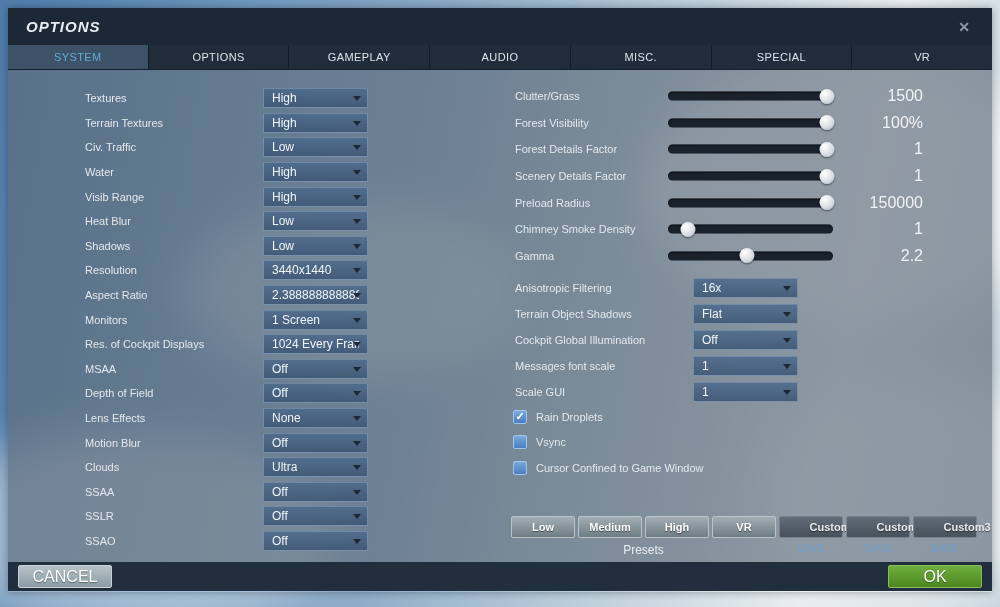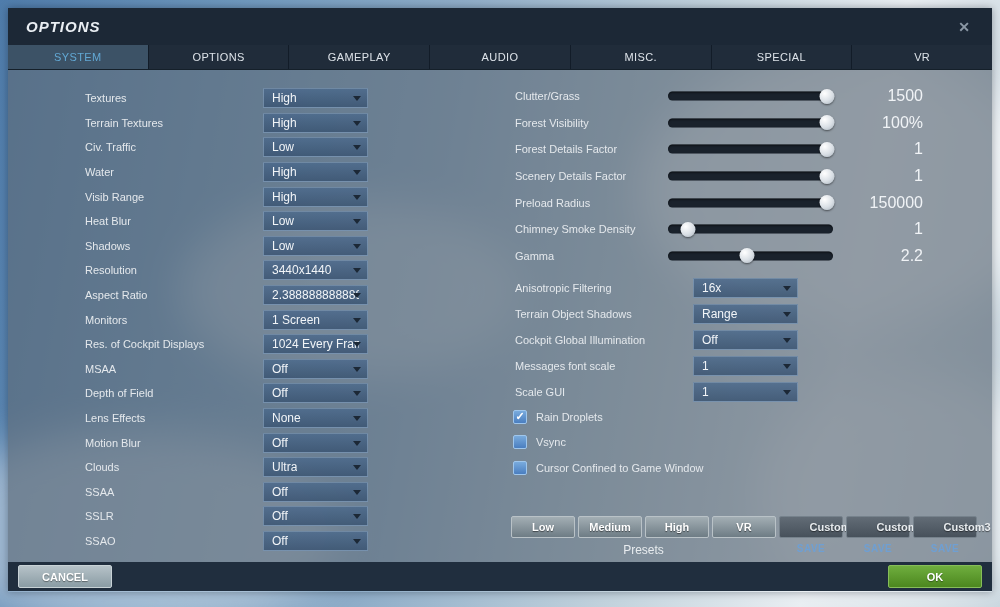--- a/index.html
+++ b/index.html
@@ -71,25 +71,25 @@
   .crow .lbl { position:absolute; left:36px; top:50%; transform:translateY(-50%); }
 
   .pbtns { position:absolute; top:446px; left:11px; display:flex; gap:3px; }
   .pbtn { width:64px; height:22px; display:flex; align-items:center; justify-content:center;
           font-size:11px; font-weight:bold; color:#ffffff; text-shadow:0 1px 1px rgba(0,0,0,.5);
           border-radius:2px; cursor:default; }
   .pbtn.main { background:linear-gradient(#a3aeb4,#6e7c85); border:1px solid #b9c2c7; }
   .pbtn.custom { background:linear-gradient(#626c76,#47515b); border:1px solid #76828c; color:#e8ecef;padding-left:44px; }
   .pcaption-row { position:absolute; top:473px; left:11px; display:flex; gap:3px; }
   .pcap { width:265px; text-align:center; font-size:12px; color:#e8ecef; }
-  .psave { width:64px; text-align:center; font-size:10px; font-weight:bold; color:#6f9fd2; letter-spacing:.5px; cursor:default; }
+  .psave { width:64px; text-align:center; font-size:10px; font-weight:normal; color:#6f9fd2; letter-spacing:.5px; cursor:default; }
 
   .footer { height:29px; background:#202e3e; position:relative; }
   .btn { position:absolute; top:3px; width:94px; height:23px; display:flex; align-items:center; justify-content:center;
-         font-size:11px; font-weight:bold; color:#ffffff; text-shadow:0 1px 1px rgba(0,0,0,.4); border-radius:2px; cursor:default;text-align:right; }
+         font-size:16px; font-weight:normal; color:#ffffff; text-shadow:0 1px 1px rgba(0,0,0,.4); border-radius:2px; cursor:default;text-align:right; }
   .btn-cancel { left:10px; background:linear-gradient(#b6c2c8,#8a9ca4); border:1px solid #c8d2d6; }
   .btn-ok { right:10px; background:linear-gradient(#6fae3e,#4c871f); border:1px solid #87bd5a; }
 </style>
 </head>
 <body>
 
 <div class="cloud c1"></div>
 <div class="cloud c2"></div>
 <div class="cloud c3"></div>
 <div class="cloud c4"></div>
@@ -325,21 +325,21 @@
       <div class="rdrow">
           <span class="lbl">Anisotropic Filtering</span>
           <div class="dd">
             <span class="txt">16x</span>
             <span class="arr"></span>
           </div>
         </div>
           <div class="rdrow">
           <span class="lbl">Terrain Object Shadows</span>
           <div class="dd">
-            <span class="txt">Range</span>
+            <span class="txt">Flat</span>
             <span class="arr"></span>
           </div>
         </div>
           <div class="rdrow">
           <span class="lbl">Cockpit Global Illumination</span>
           <div class="dd">
             <span class="txt">Off</span>
             <span class="arr"></span>
           </div>
         </div>

